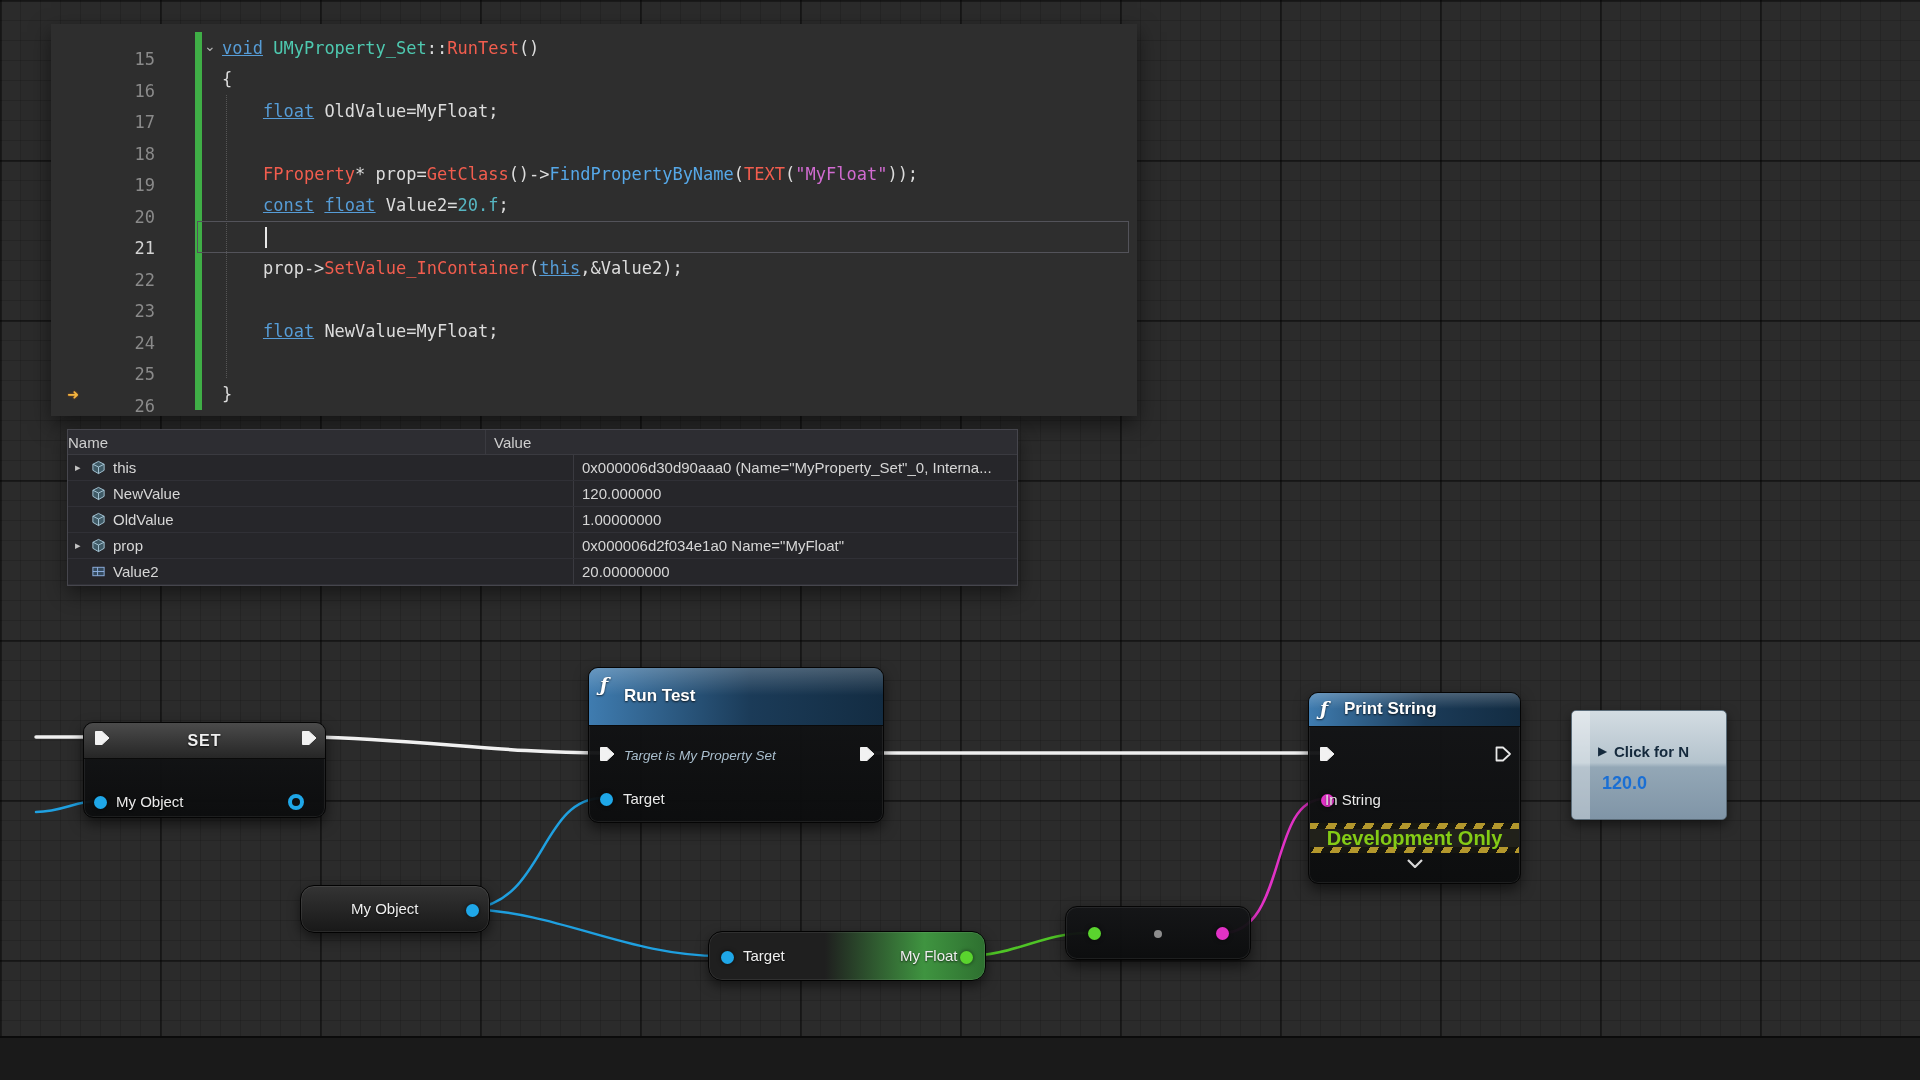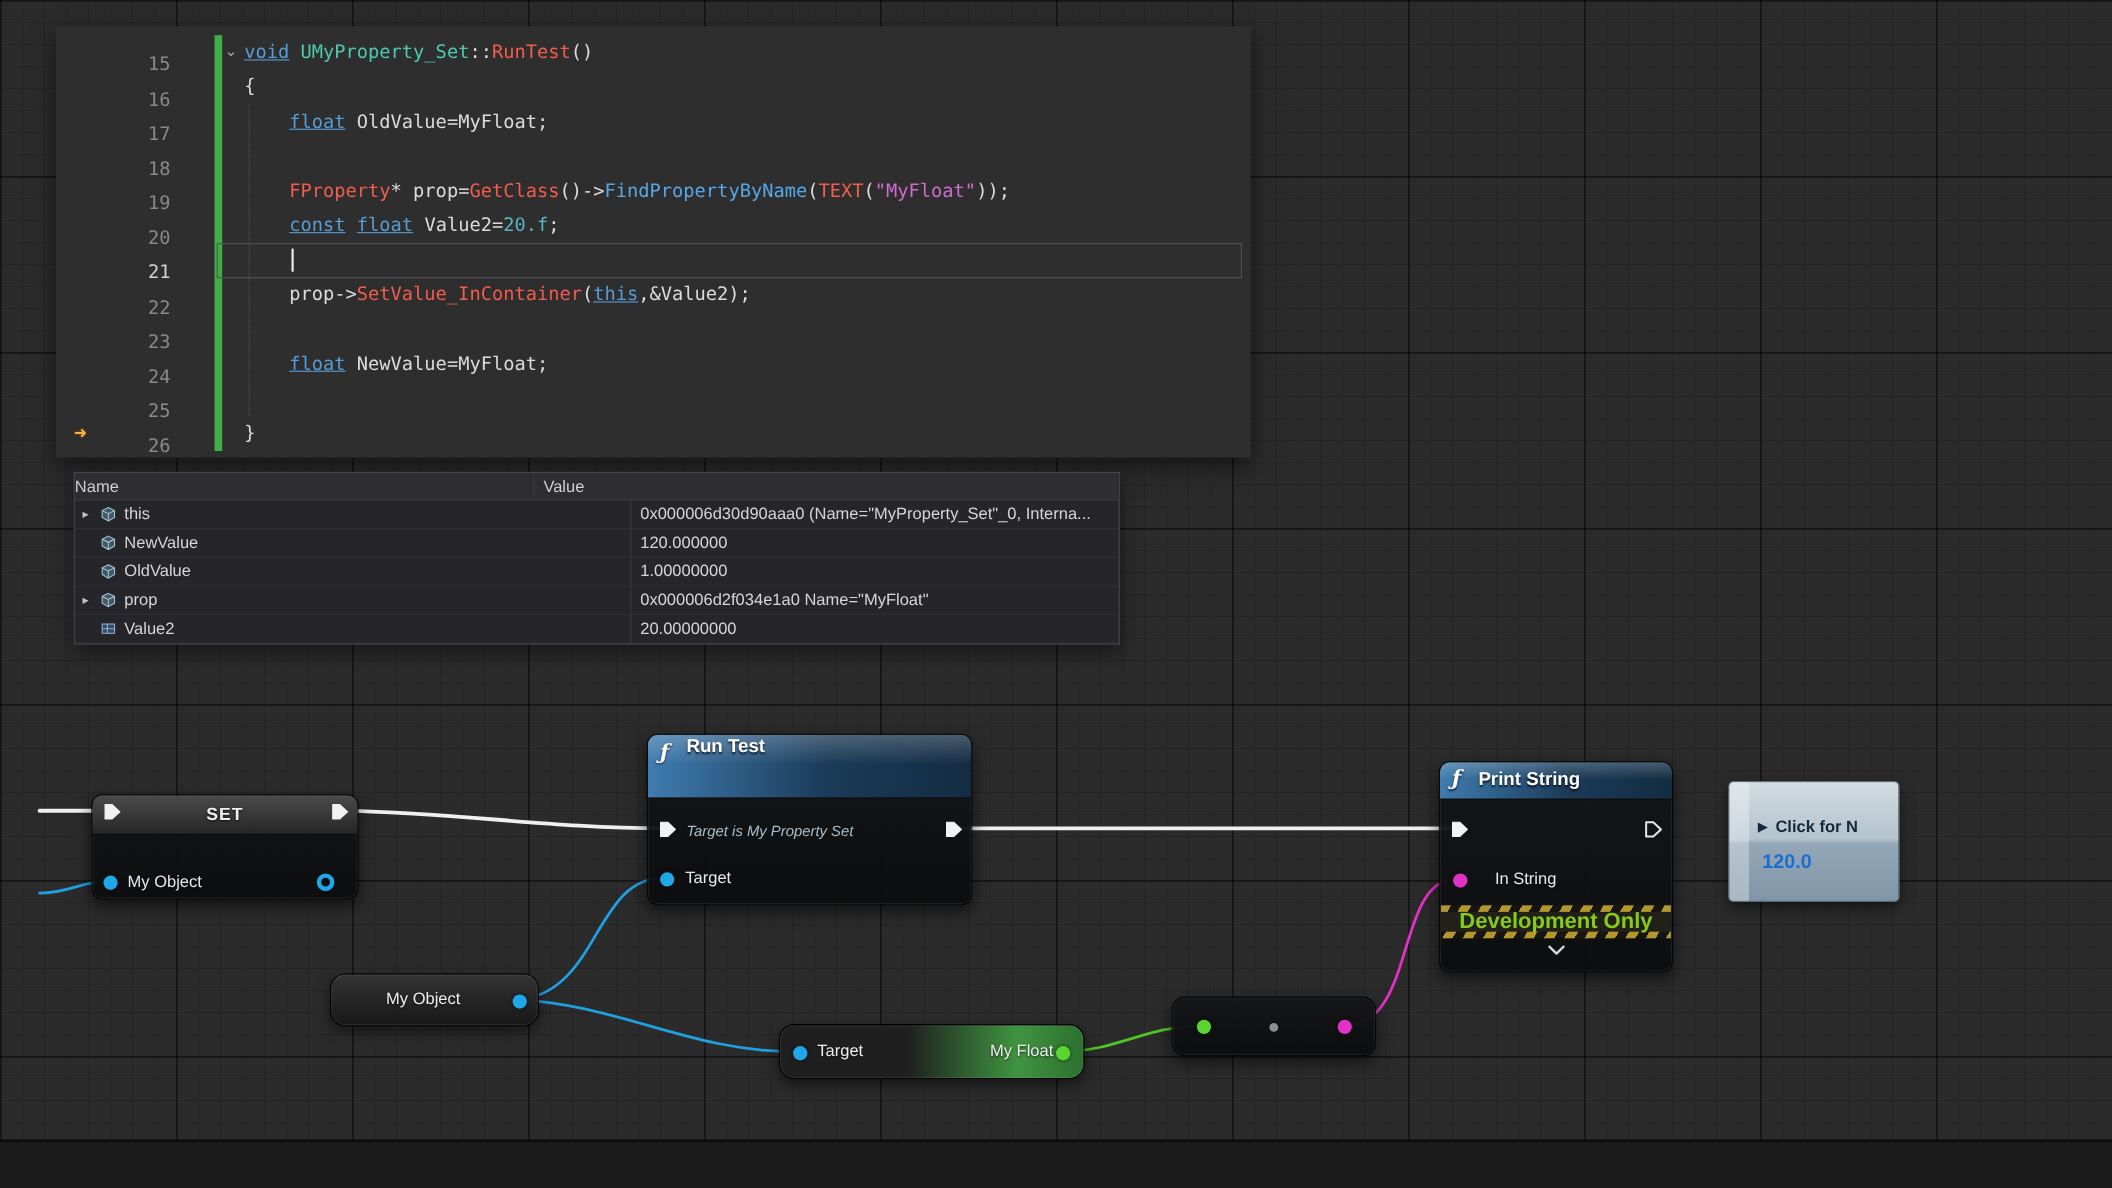--- a/index.html
+++ b/index.html
@@ -30,21 +30,21 @@
   }
   .fn-header {
     position:absolute; left:0; top:0; right:0; border-radius:9px 9px 0 0;
     background:
       linear-gradient(180deg, rgba(255,255,255,.22), rgba(255,255,255,0) 48%),
       linear-gradient(90deg,#3f7cb0,#1b3b58 55%,#132c42);
     border-bottom:1px solid #0a0a0a;
   }
   .fn-icon { position:absolute; left:11px; top:5px; font-family:"DejaVu Serif", serif;
     font-style:italic; font-weight:bold; font-size:19px; color:#fff; text-shadow:0 1px 2px rgba(0,0,0,.7); }
-  .fn-title { position:absolute; left:35px; top:1px; font-weight:bold; font-size:17px;
+  .fn-title { position:absolute; left:35px; top:18px; font-weight:bold; font-size:17px;
     color:#fff; text-shadow:0 1px 2px rgba(0,0,0,.8); white-space:nowrap; }
   .fn-sub { position:absolute; left:35px; top:32px; font-style:italic; font-size:13.5px; color:#a9becd; white-space:nowrap;margin-top:48px; }
 
   .exec-pin { position:absolute; }
   .pin { position:absolute; width:13px; height:13px; border-radius:50%; box-shadow:0 0 4px rgba(0,0,0,.6); }
   .pin-ring { position:absolute; width:16px; height:16px; border-radius:50%; border:4px solid #1fa7e8; background:transparent; }
   .pin-label { position:absolute; font-size:15px; color:#e9e9e9; white-space:nowrap; text-shadow:0 1px 2px rgba(0,0,0,.7); }
 
   .set-header { position:absolute; left:0; top:0; right:0; height:36px; border-radius:9px 9px 0 0;
     background:linear-gradient(180deg,#4b4b4b,#262626); border-bottom:1px solid #0a0a0a;
@@ -165,21 +165,21 @@
       <span class="fn-icon" style="top:4px;">ƒ</span>
       <span class="fn-title" style="top:6px;">Print String</span>
     </div>
     <svg class="exec-pin" style="left:10px;top:53px" width="17" height="16" viewBox="0 0 17 16">
         <path d="M1.5 1.5 H8 L15 8 L8 14.5 H1.5 Z" fill="#f2f2f2" stroke="#f2f2f2" stroke-linejoin="round"></path>
       </svg>
     <svg class="exec-pin" style="left:186px;top:53px" width="17" height="16" viewBox="0 0 17 16">
         <path d="M1.5 1.5 H8 L15 8 L8 14.5 H1.5 Z" fill="none" stroke="#e8e8e8" stroke-width="1.8" stroke-linejoin="round"></path>
       </svg>
     <span class="pin" style="left:12px;top:101px;background:#e232c6"></span>
-    <span class="pin-label" style="left:50px;top:98px;">In String</span>
+    <span class="pin-label" style="left:16px;top:98px;">In String</span>
     <div class="dev-banner">
       <div class="dev-banner-inner">Development Only</div>
     </div>
     <svg class="node-chevron" width="16" height="9" viewBox="0 0 16 9">
         <polyline points="1,1 8,8 15,1" fill="none" stroke="#d8d8d8" stroke-width="2.2"></polyline>
       </svg>
   </div>
 
   <div class="getter" style="left:300px;top:885px;width:190px;height:48px;">
     <span class="getter-label" style="left:50px;top:14px;">My Object</span>

